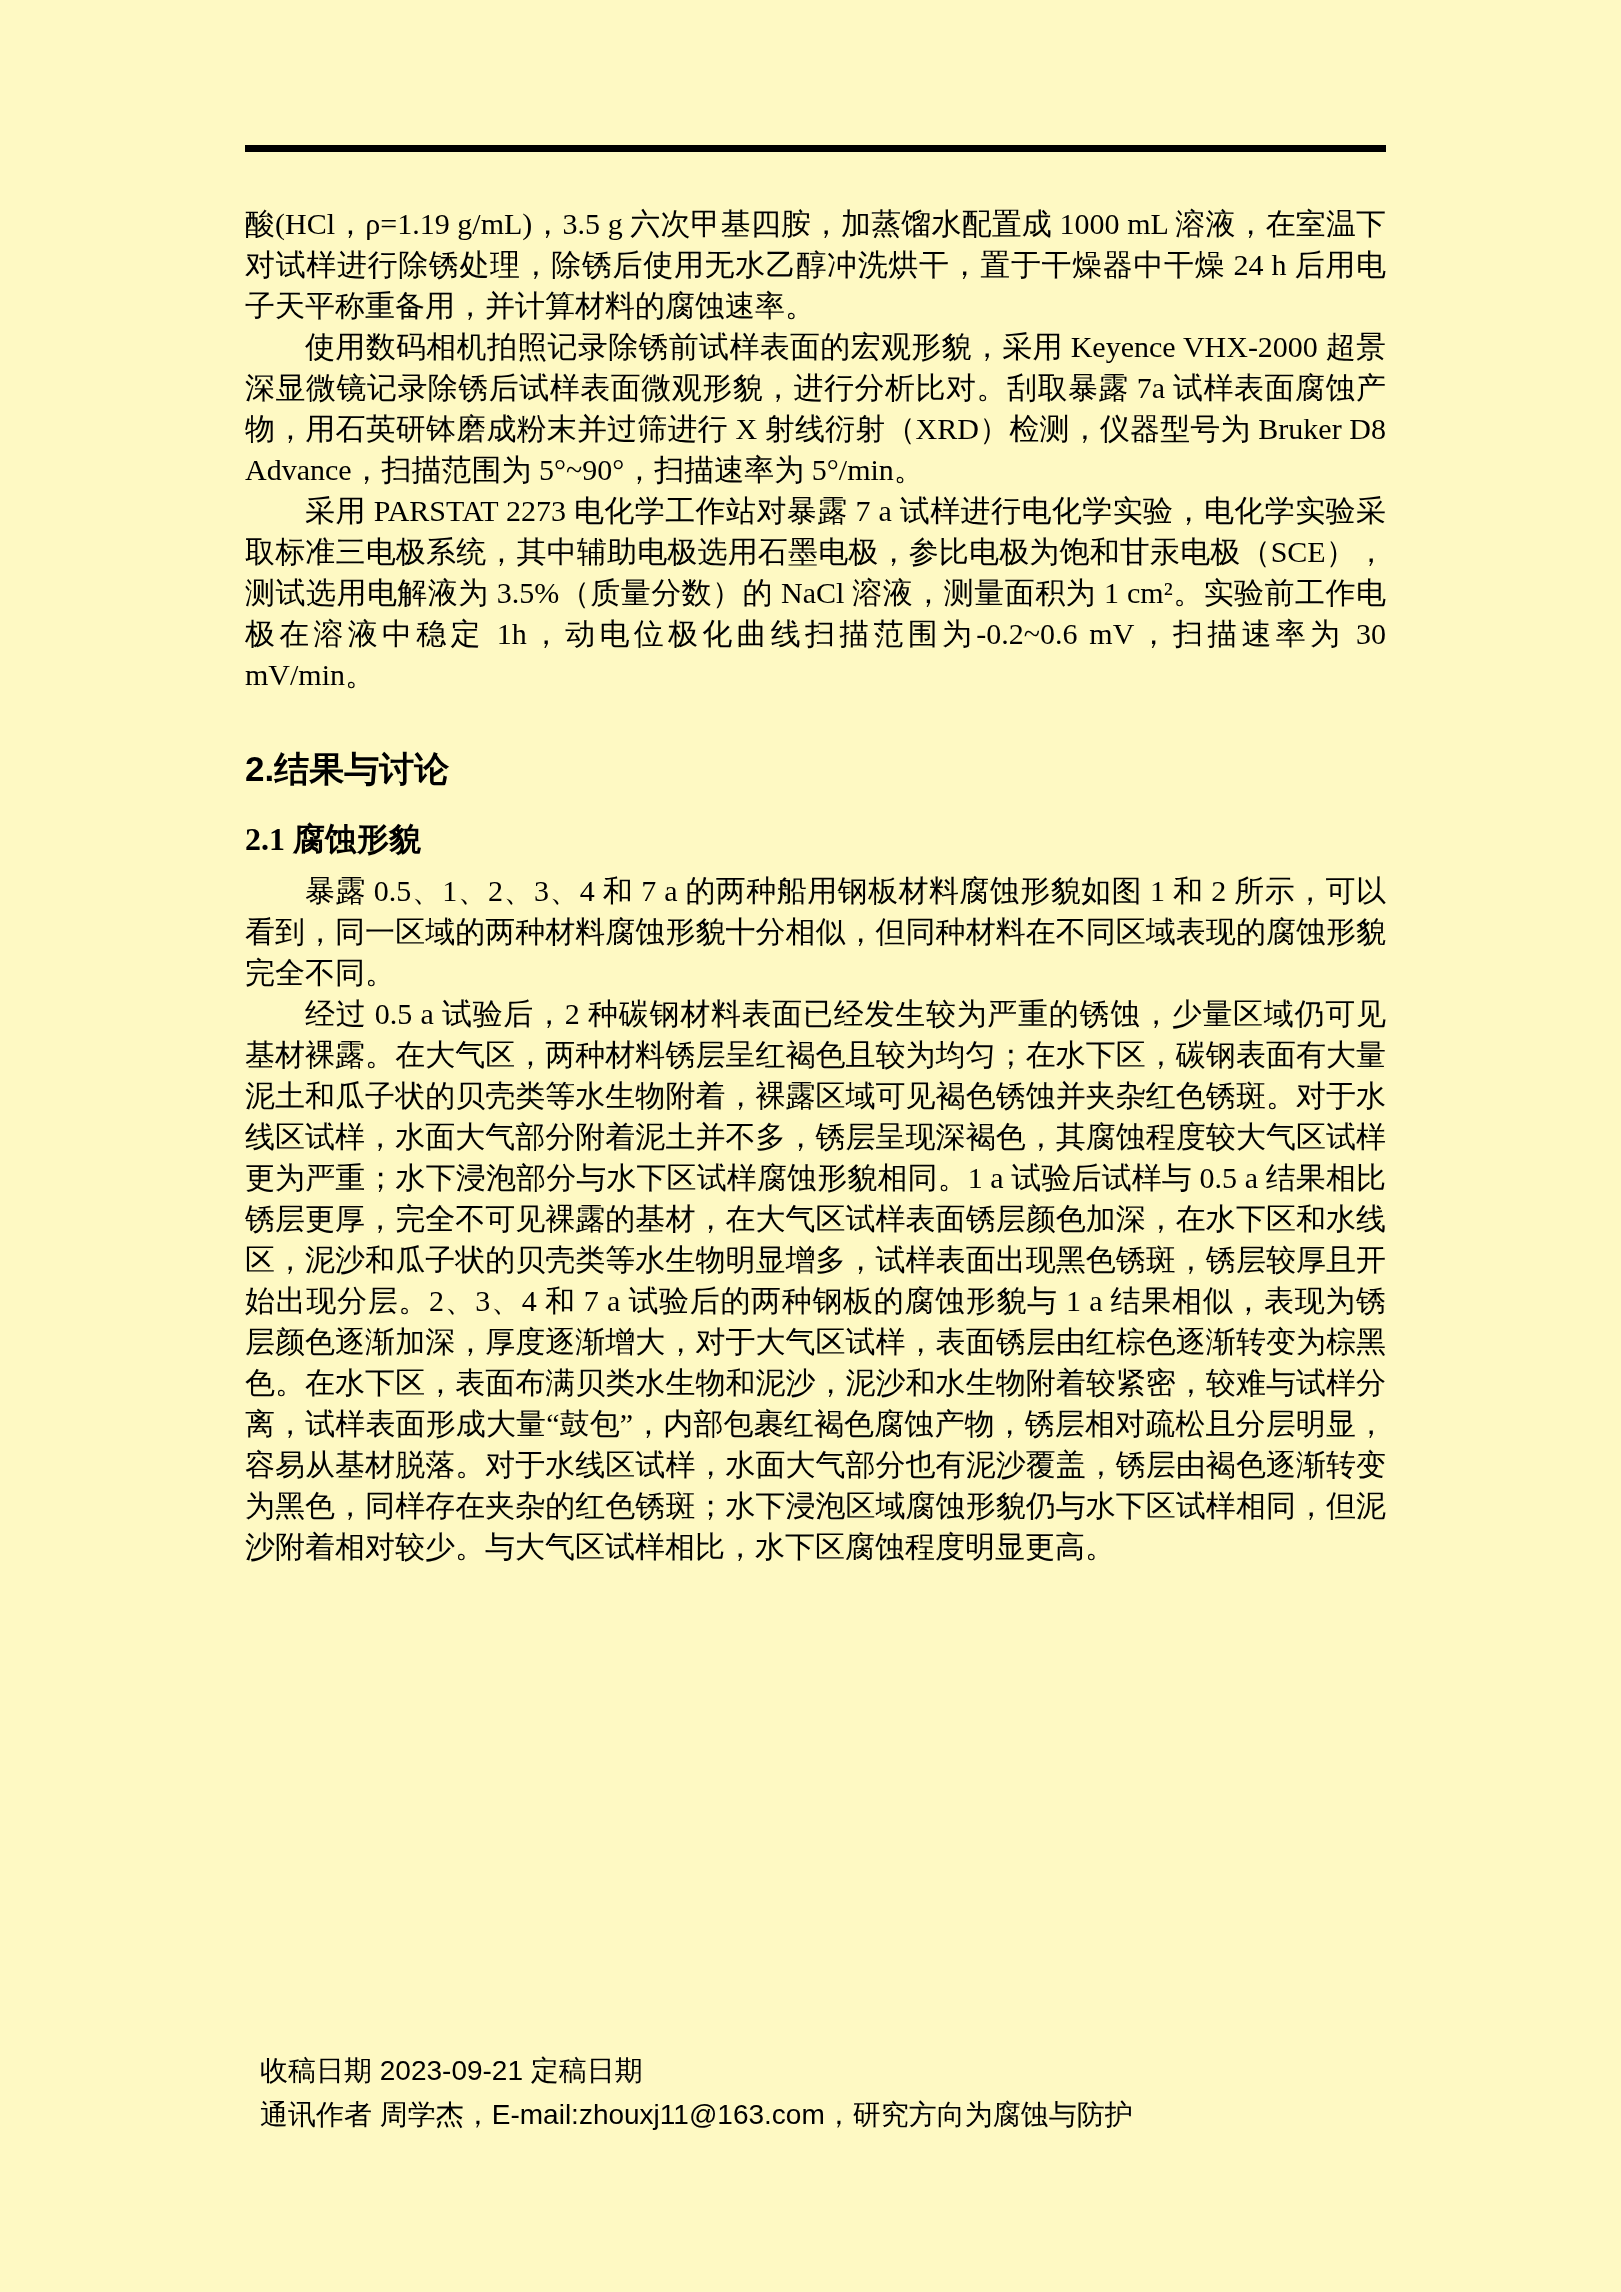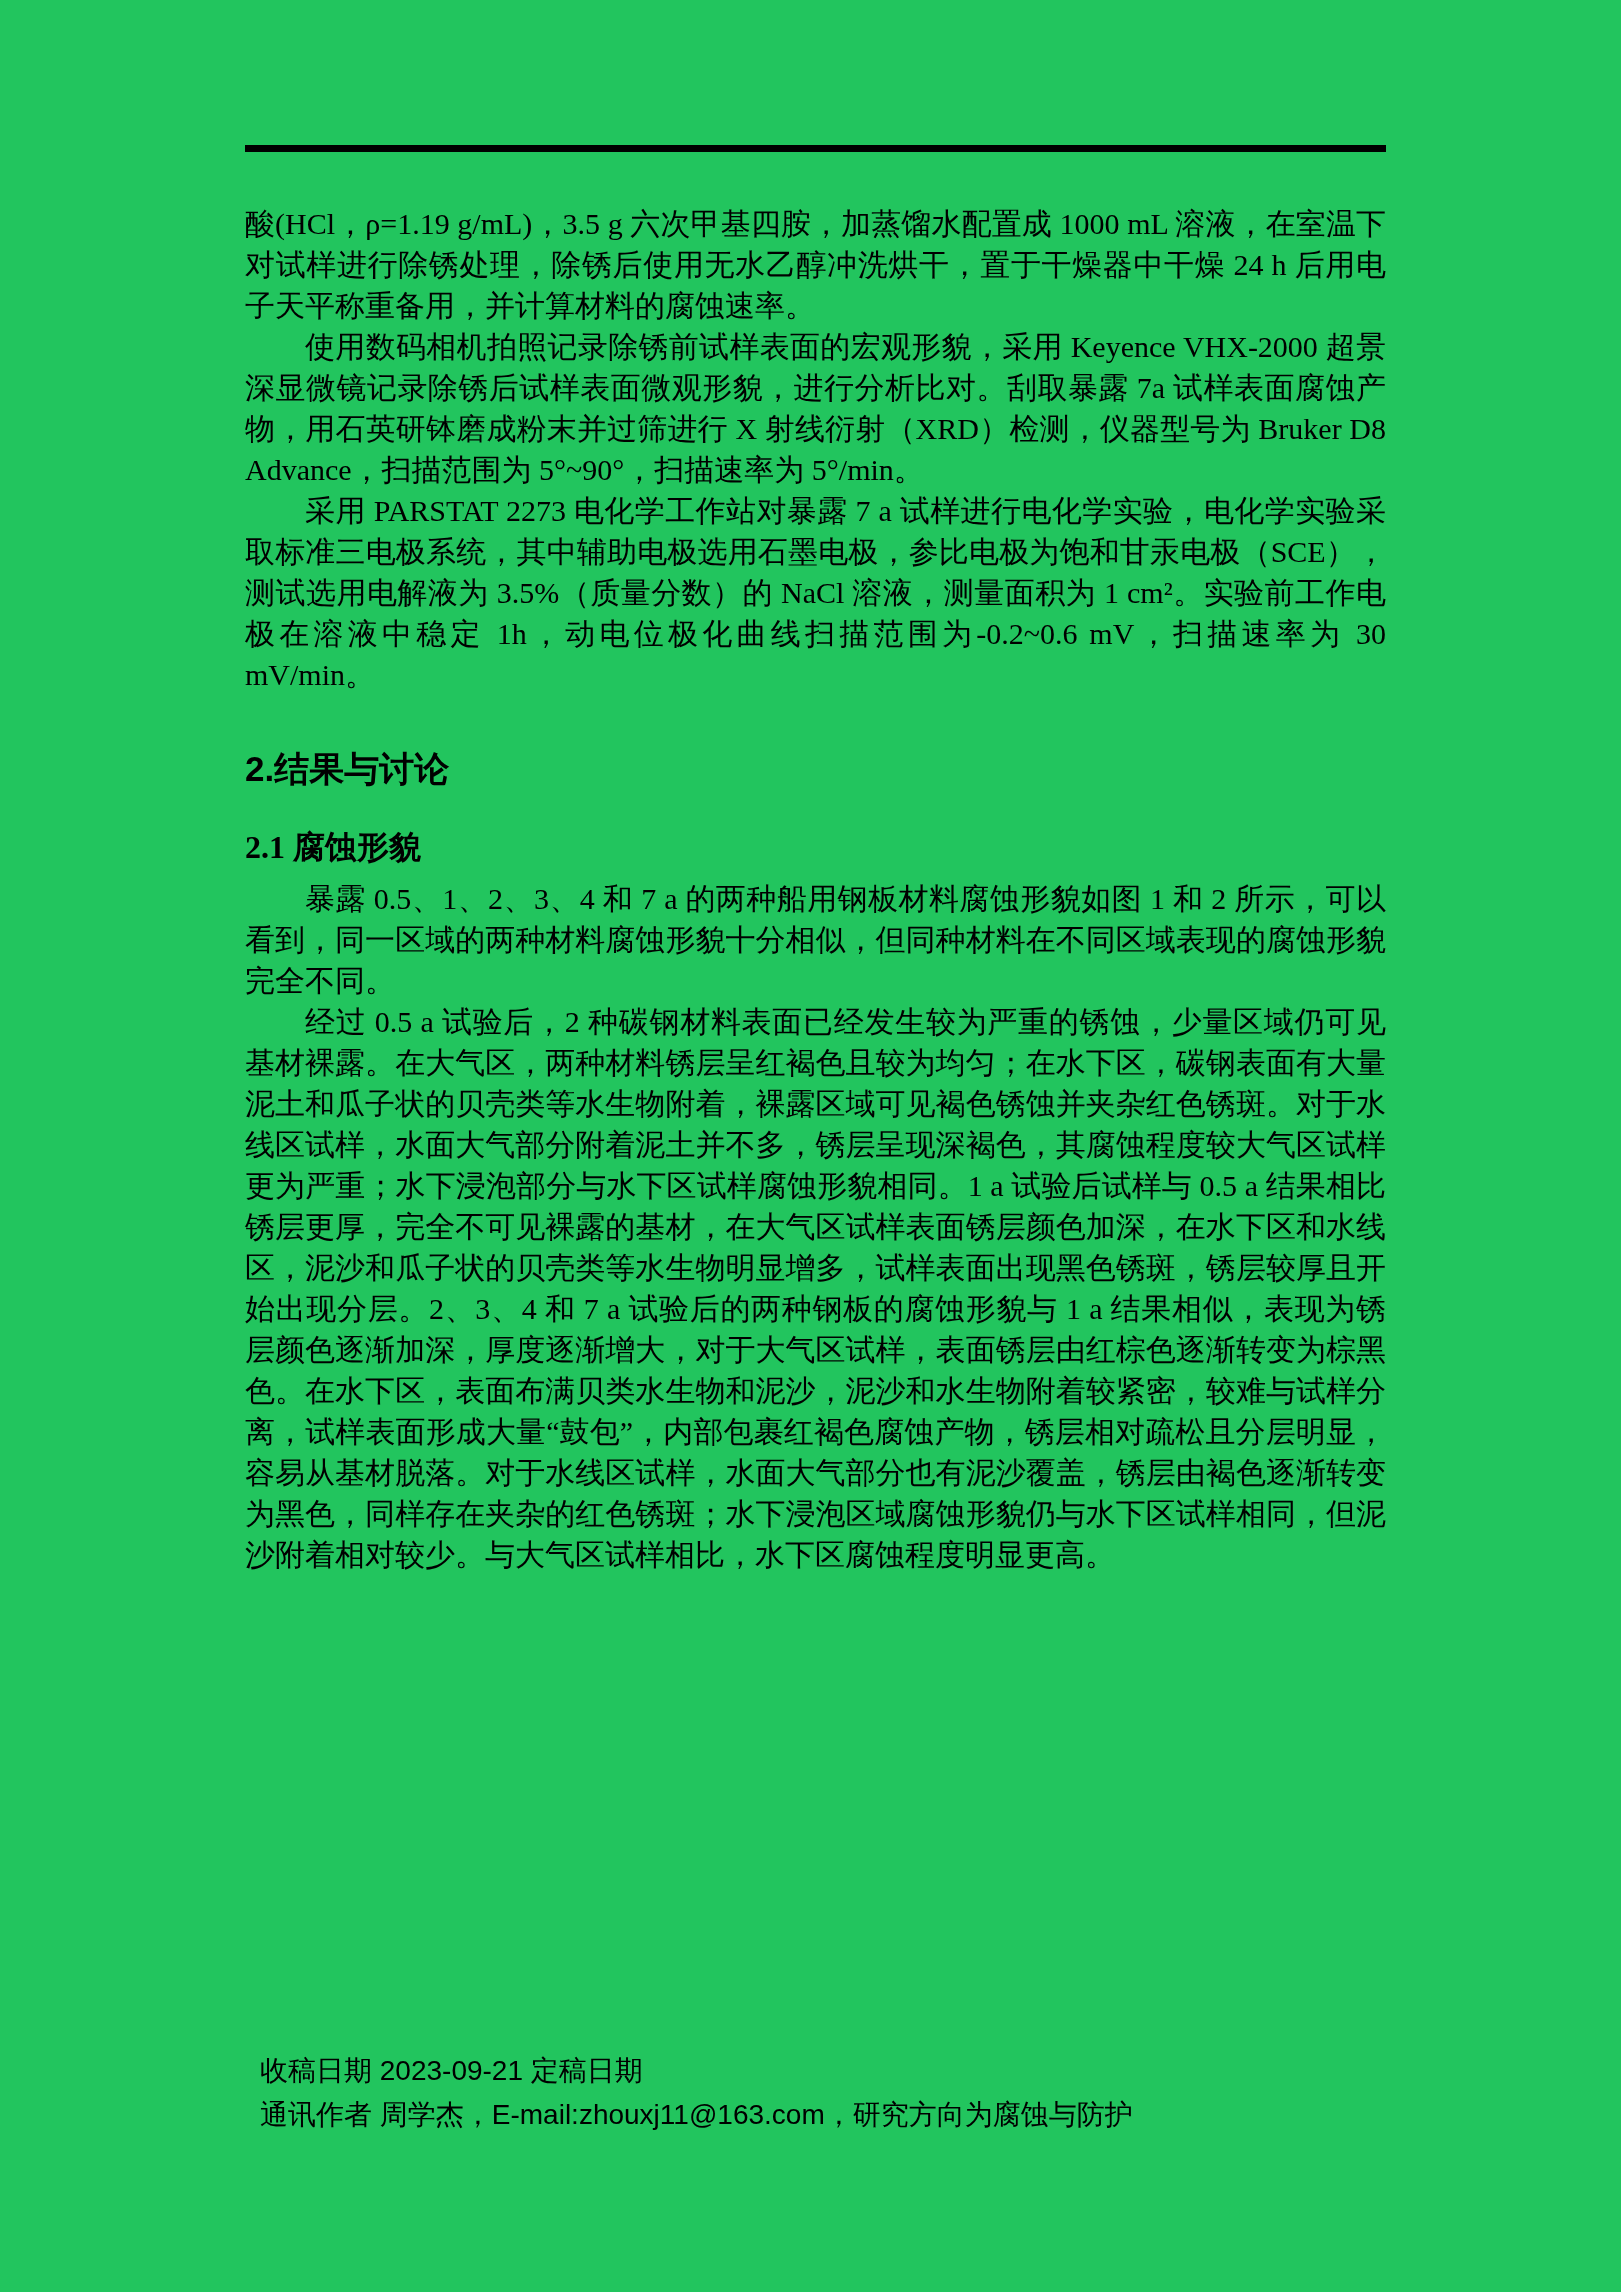--- a/index.html
+++ b/index.html
@@ -1,21 +1,21 @@
 <!DOCTYPE html>
 <html lang="zh"><head>
 <meta charset="utf-8">
 <style>
   * { margin: 0; padding: 0; box-sizing: border-box; }
   html, body { background: #e8e8e8; }
   .page {
     position: relative;
     width: 1621px;
     height: 2293px;
-    background: #22c55e;
+    background: #fef9c3;
     margin: 0 auto;
     overflow: hidden;
     font-family: "Liberation Serif", "DejaVu Serif", serif;
     color: #000000;
   }
   .top-rule {
     position: absolute;
     left: 245px;
     top: 145px;
     width: 1141px;
@@ -41,21 +41,21 @@
     line-height: 47px;
     font-weight: bold;
     margin-top: 50px;
     font-family: Liberation Sans, sans-serif;
   }
   .h2, .h3 {
     font-size: 32px;
     line-height: 45px;
     font-weight: bold;
   }
-  .h2 { margin-top: 33px; }
+  .h2 { margin-top: 25px; }
   .h3 { margin-top: 18.6px; }
   .p-after-h { margin-top: 7.8px; }
   .footnote {
     position: absolute;
     left: 260px;
     top: 2049px;
     width: 1176px;
     font-family: "Liberation Sans", "DejaVu Sans", sans-serif;
     font-size: 28px;
     line-height: 44px;

